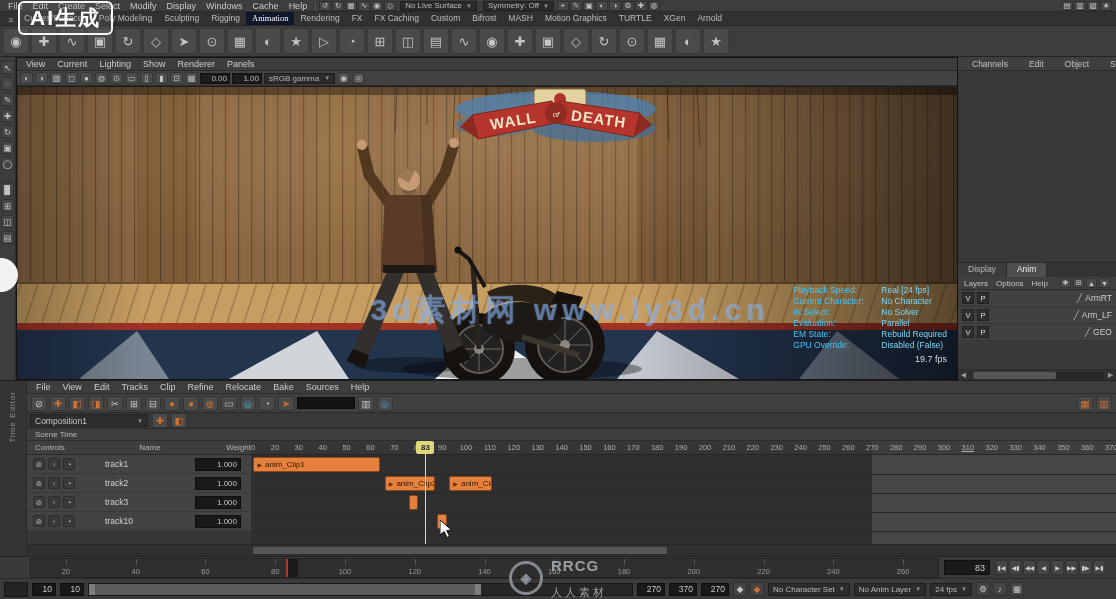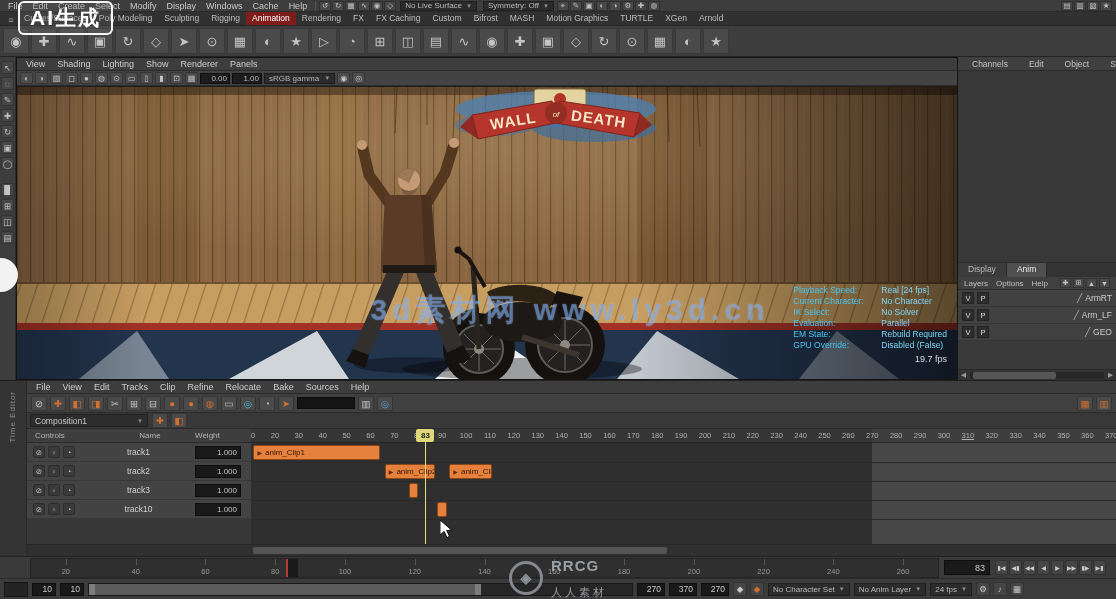--- a/index.html
+++ b/index.html
@@ -15,21 +15,21 @@
          font-size:7.5px;color:#c2c2c2;background:#474747;border:1px solid #2f2f2f;margin-right:1px;}
   .mb-dd{height:10px;background:#2b2b2b;border:1px solid #202020;display:flex;align-items:center;
          font-size:8px;padding:0 4px;margin:0 3px;color:#b8b8b8;gap:4px;white-space:nowrap;flex:none;}
   .dd-arrow{font-size:6px;color:#8f8f8f;}
   #mb-right{margin-left:auto;display:flex;}
   
   #shelf-tabs{position:absolute;top:12px;left:0;width:100%;height:14px;background:#313131;
               border-bottom:1px solid #262626;display:flex;align-items:flex-end;font-size:8.5px;color:#bdbdbd;padding-left:4px;}
   .shelf-menu-ico{width:14px;text-align:center;font-size:9px;color:#9e9e9e;}
   .shelf-tab{padding:1px 6px 2px;white-space:nowrap;}
-  .shelf-tab.active{background:#7f1d1d;color:#fff;}
+  .shelf-tab.active{background:#0f172a;color:#fff;font-family:Liberation Serif, serif;}
   
   #shelf{position:absolute;top:26px;left:0;width:100%;height:31px;background:#3d3d3d;
          border-bottom:1px solid #232323;display:flex;align-items:center;gap:2px;padding:0 3px;}
   .shelf-icon{width:26px;height:26px;flex:none;background:#4a4a4a;border:1px solid #393939;border-radius:2px;
               display:flex;align-items:center;justify-content:center;font-size:13px;color:#c4c4c4;}
   
   #toolbox{position:absolute;top:57px;left:0;width:16px;height:323px;background:#3d3d3d;
            border-right:1px solid #2c2c2c;display:flex;flex-direction:column;align-items:center;padding-top:4px;gap:3px;}
   .tool-icon,.layout-icon{width:13px;height:13px;font-size:8.5px;display:flex;align-items:center;justify-content:center;
              color:#c2c2c2;background:#464646;border:1px solid #333;border-radius:2px;flex:none;}
@@ -81,25 +81,25 @@
   .te-input{width:58px;height:12px;background:#141414;border:1px solid #0d0d0d;flex:none;}
   .te-right-icons{margin-left:auto;display:flex;gap:3px;}
   .te-comp-row{height:16px;flex:none;display:flex;align-items:center;gap:4px;background:#383838;border-bottom:1px solid #2b2b2b;padding:0 3px;}
   .te-comp-dd{width:118px;height:13px;background:#2d2d2d;border:1px solid #212121;font-size:8.5px;color:#c6c6c6;display:flex;align-items:center;padding:0 4px;gap:5px;}
   .te-comp-dd .dd-arrow{margin-left:auto;}
   .te-scenetime{height:12px;flex:none;font-size:8px;color:#b8b8b8;display:flex;align-items:center;padding-left:8px;background:#3e3e3e;border-bottom:1px solid #2e2e2e;}
   #te-body{flex:1;position:relative;background:#373737;min-height:0;}
   #te-cols{position:absolute;top:0;left:0;width:224px;height:14px;display:flex;align-items:center;font-size:8px;color:#b5b5b5;background:#3e3e3e;border-bottom:1px solid #2b2b2b;}
   #te-cols .c1{width:78px;padding-left:8px;}
   #te-cols .c2{width:90px;text-align:center;}
-  #te-cols .c3{width:56px;text-align:left;}
+  #te-cols .c3{width:56px;text-align:right;}
   .te-trackrow{position:absolute;left:0;width:224px;height:19px;display:flex;align-items:center;background:#434343;border-bottom:1px solid #383838;font-size:8.5px;}
   .tr-icons{width:78px;display:flex;gap:3px;padding-left:6px;}
   .tr-ico{width:12px;height:12px;font-size:7.5px;color:#c0c0c0;background:#3a3a3a;border:1px solid #2d2d2d;border-radius:2px;display:flex;align-items:center;justify-content:center;}
-  .tr-name{width:90px;text-align:center;padding-right:23px;color:#d0d0d0;}
+  .tr-name{width:90px;text-align:left;padding-right:23px;color:#d0d0d0;}
   .tr-weight{width:46px;height:13px;background:#191919;border:1px solid #0f0f0f;color:#c5c5c5;font-size:8px;display:flex;align-items:center;justify-content:flex-end;padding:0 3px;}
   #te-tl{position:absolute;top:0;left:224px;right:0;bottom:0;background:#2f2f2f;overflow:hidden;}
   #te-outrange{position:absolute;top:0;bottom:0;right:0;background:#474747;}
   #te-ruler{position:absolute;top:0;left:0;right:0;height:14px;background:rgba(58,58,58,.65);border-bottom:1px solid #262626;z-index:2;}
   .ruler-tick{position:absolute;top:2px;font-size:7.5px;color:#b0b0b0;transform:translateX(-50%);}
   .lane-line{position:absolute;left:0;right:0;height:1px;background:#292929;}
   .te-clip{position:absolute;height:15px;background:#e5803d;border:1px solid #8a4519;border-radius:2px;color:#301703;
            font-size:8px;display:flex;align-items:center;padding:0 3px;gap:3px;overflow:hidden;white-space:nowrap;z-index:3;}
   .clip-arrow{font-size:6px;color:#5a2c0c;}
   #te-playhead{position:absolute;top:13px;bottom:0;width:1px;background:#e3dc82;z-index:4;}
@@ -255,21 +255,21 @@
         <span class="layout-icon">▉</span>
         <span class="layout-icon">⊞</span>
         <span class="layout-icon">◫</span>
         <span class="layout-icon">▤</span>
       </div>
   </div>
 
   <div id="viewport">
     <div class="vp-menubar" id="vp-menus">
         <span class="menu-item">View</span>
-        <span class="menu-item">Shading</span>
+        <span class="menu-item">Current</span>
         <span class="menu-item">Lighting</span>
         <span class="menu-item">Show</span>
         <span class="menu-item">Renderer</span>
         <span class="menu-item">Panels</span>
       </div>
     <div class="vp-iconbar">
       <span id="vp-icons" style="display:flex;gap:2px;">
           <span class="vp-icon">◐</span>
           <span class="vp-icon">◑</span>
           <span class="vp-icon">▨</span>
@@ -566,20 +566,21 @@
       <div class="te-comp-row">
         <span class="te-comp-dd">
           <span>Composition1</span>
           <span class="dd-arrow">▼</span>
         </span>
         <span id="comp-icons" style="display:flex;gap:3px;">
             <span class="te-icon" style="color: rgb(210, 112, 46);">✚</span>
             <span class="te-icon" style="color: rgb(210, 112, 46);">◧</span>
           </span>
       </div>
+      <div class="te-scenetime">Scene Time</div>
       <div id="te-body">
         <div id="te-cols">
           <span class="c1">Controls</span>
           <span class="c2">Name</span>
           <span class="c3">Weight</span>
         </div>
         <div id="te-trackrows">
             <div class="te-trackrow" style="top: 14px;">
               <span class="tr-icons">
                 <span class="tr-ico">⊘</span>

